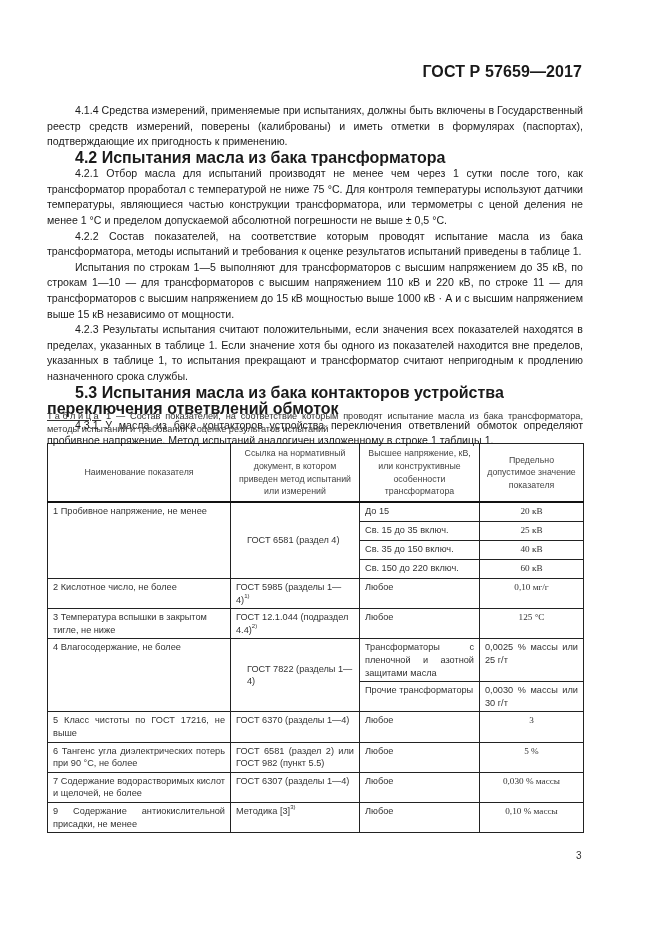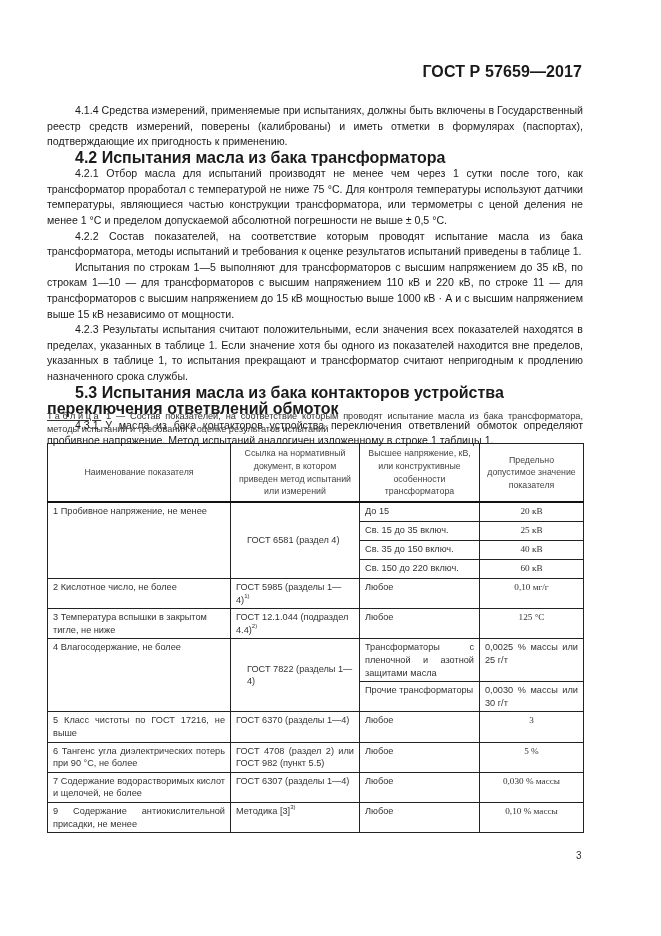--- a/index.html
+++ b/index.html
@@ -102,21 +102,21 @@
 
     <tr>
       <td class="jl">5 Класс чистоты по ГОСТ 17216, не выше</td>
       <td>ГОСТ 6370 (разделы 1—4)</td>
       <td>Любое</td>
       <td class="c">3</td>
     </tr>
 
     <tr>
       <td class="jl">6 Тангенс угла диэлектрических потерь при 90 °С, не более</td>
-      <td class="jl">ГОСТ 4708 (раздел 2) или ГОСТ 982 (пункт 5.5)</td>
+      <td class="jl">ГОСТ 6581 (раздел 2) или ГОСТ 982 (пункт 5.5)</td>
       <td>Любое</td>
       <td class="c">5 %</td>
     </tr>
 
     <tr>
       <td class="jl">7 Содержание водорастворимых кислот и щелочей, не более</td>
       <td>ГОСТ 6307 (разделы 1—4)</td>
       <td>Любое</td>
       <td class="c">0,030 % массы</td>
     </tr>

